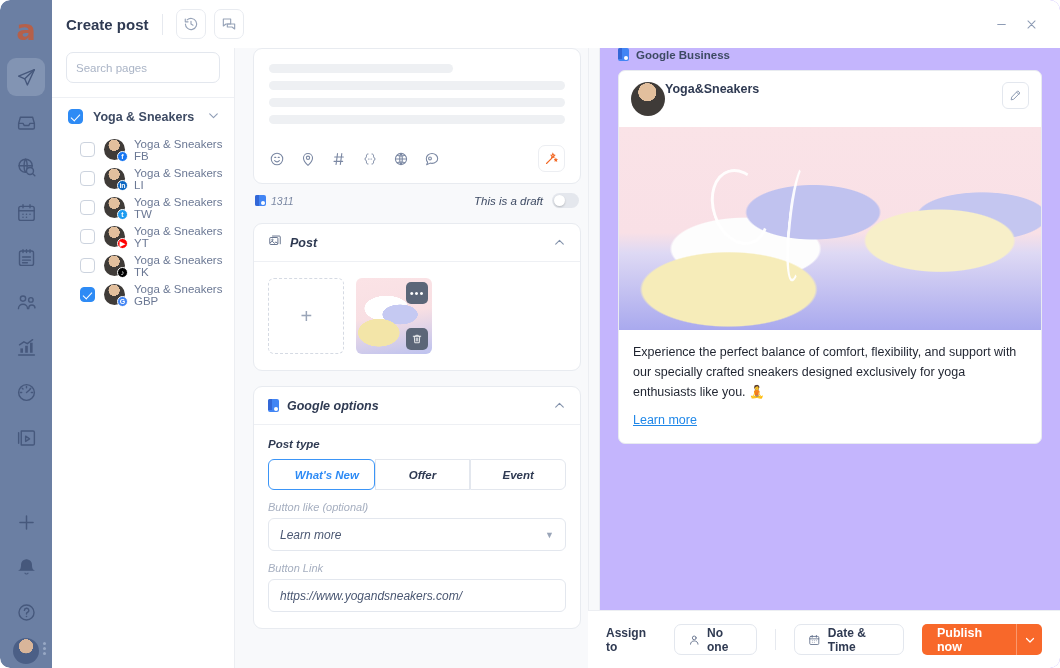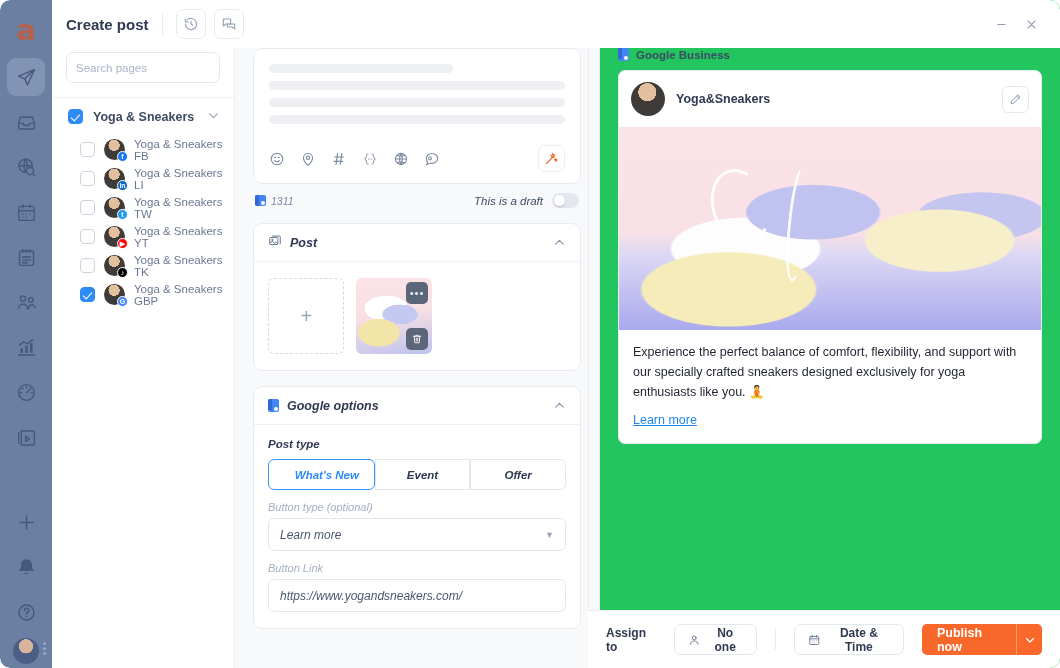--- a/index.html
+++ b/index.html
@@ -226,33 +226,33 @@
   .sub-label { font-size: 11px; color: #a6afc0; margin: 11px 0 5px 0; }
   .select, .text-in {
     height: 33px; border: 1px solid #e3e7ee; border-radius: 6px; background: #fff;
     display: flex; align-items: center; padding: 0 11px;
     font-size: 12px; color: #4a5772;
   }
   .select .caret-dn { margin-left: auto; color: #9aa5b8; font-size: 9px; }
 
   
   .preview {
-    flex: 1; background: #22c55e; display: flex; flex-direction: column;
+    flex: 1; background: #c4b5fd; display: flex; flex-direction: column;
     position: relative; overflow: hidden;
   }
   .preview-head { height: 48px; display: flex; align-items: center; padding: 0 18px; }
   .preview-title { font-size: 15px; font-weight: 700; color: #2f3a52; }
   .preview-body { padding: 0 18px; flex: 1; overflow: hidden; }
   .chan-row { display: flex; align-items: center; gap: 7px; margin-bottom: 9px; }
   .chan-name { font-size: 11.5px; font-weight: 700; color: #3d4a63; }
   .gico-lg { width: 13px; height: 13px; }
   .post-card {
     background: #fff; border: 1px solid #e8ebf0; border-radius: 7px; overflow: hidden;
   }
-  .post-head { display: flex; align-items: center; padding: 11px 12px; gap: 11px; }
+  .post-head { display: flex; align-items: flex-start; padding: 11px 12px; gap: 0; }
   .post-ava {
     width: 34px; height: 34px; border-radius: 50%; flex: 0 0 34px;
     background: radial-gradient(circle at 48% 30%, #e2bf9d 0 30%, #3f3b38 31% 100%);
   }
   .post-name { font-size: 12.5px; font-weight: 700; color: #2f3a52; flex: 1; }
   .edit-btn {
     width: 27px; height: 27px; border: 1px solid #e3e7ee; border-radius: 6px;
     display: flex; align-items: center; justify-content: center;
   }
   .edit-btn svg { width: 13px; height: 13px; color: #8392ab; }
@@ -298,21 +298,21 @@
   .bottombar {
     position: absolute; right: 0; bottom: 0; left: 588px; height: 58px;
     background: #fff; border-top: 1px solid #eceef2;
     display: flex; align-items: center; gap: 18px; padding: 0 18px;
     z-index: 5; border-bottom-right-radius: 10px;
   }
   .assign-lbl { font-size: 12px; font-weight: 700; color: #2f3a52; }
   .pill {
     height: 31px; border: 1px solid #e3e7ee; border-radius: 7px; background: #fff;
     display: flex; align-items: center; gap: 7px; padding: 0 13px;
-    font-size: 12px; color: #2f3a52; font-weight: 700; text-align: center;
+    font-size: 12px; color: #2f3a52; font-weight: 700;
   }
   .pill svg { width: 14px; height: 14px; color: #5f6d88; }
   .bb-sep { width: 1px; height: 21px; background: #e6e9ef; }
   .publish {
     display: flex; align-items: stretch; border-radius: 5px; overflow: hidden;
     margin-left: auto; height: 31px;
   }
   .publish .main {
     background: #f8682a; color: #fff; font-size: 12.5px; font-weight: 700;
     display: flex; align-items: center; padding: 0 15px;
@@ -609,24 +609,24 @@
           <span class="gico" style="width:13px;height:13px"></span>
           <div class="sect-title">Google options</div>
           <svg class="caret" viewBox="0 0 24 24" fill="none" stroke="#8392ab" stroke-width="2" stroke-linecap="round" stroke-linejoin="round">
               <path d="M5 15l7-7 7 7"></path>
             </svg>
         </div>
         <div class="gopt-body">
           <div class="field-label">Post type</div>
           <div class="seg">
             <div class="sel">What's New</div>
+            <div>Offer</div>
             <div>Event</div>
-            <div>Offer</div>
           </div>
-          <div class="sub-label">Button type (optional)</div>
+          <div class="sub-label">Button like (optional)</div>
           <div class="select">
             <span>Learn more</span>
             <span class="caret-dn">▼</span>
           </div>
           <div class="sub-label">Button Link</div>
           <div class="text-in">
             <span>https://www.yogandsneakers.com/</span>
           </div>
         </div>
       </div>

